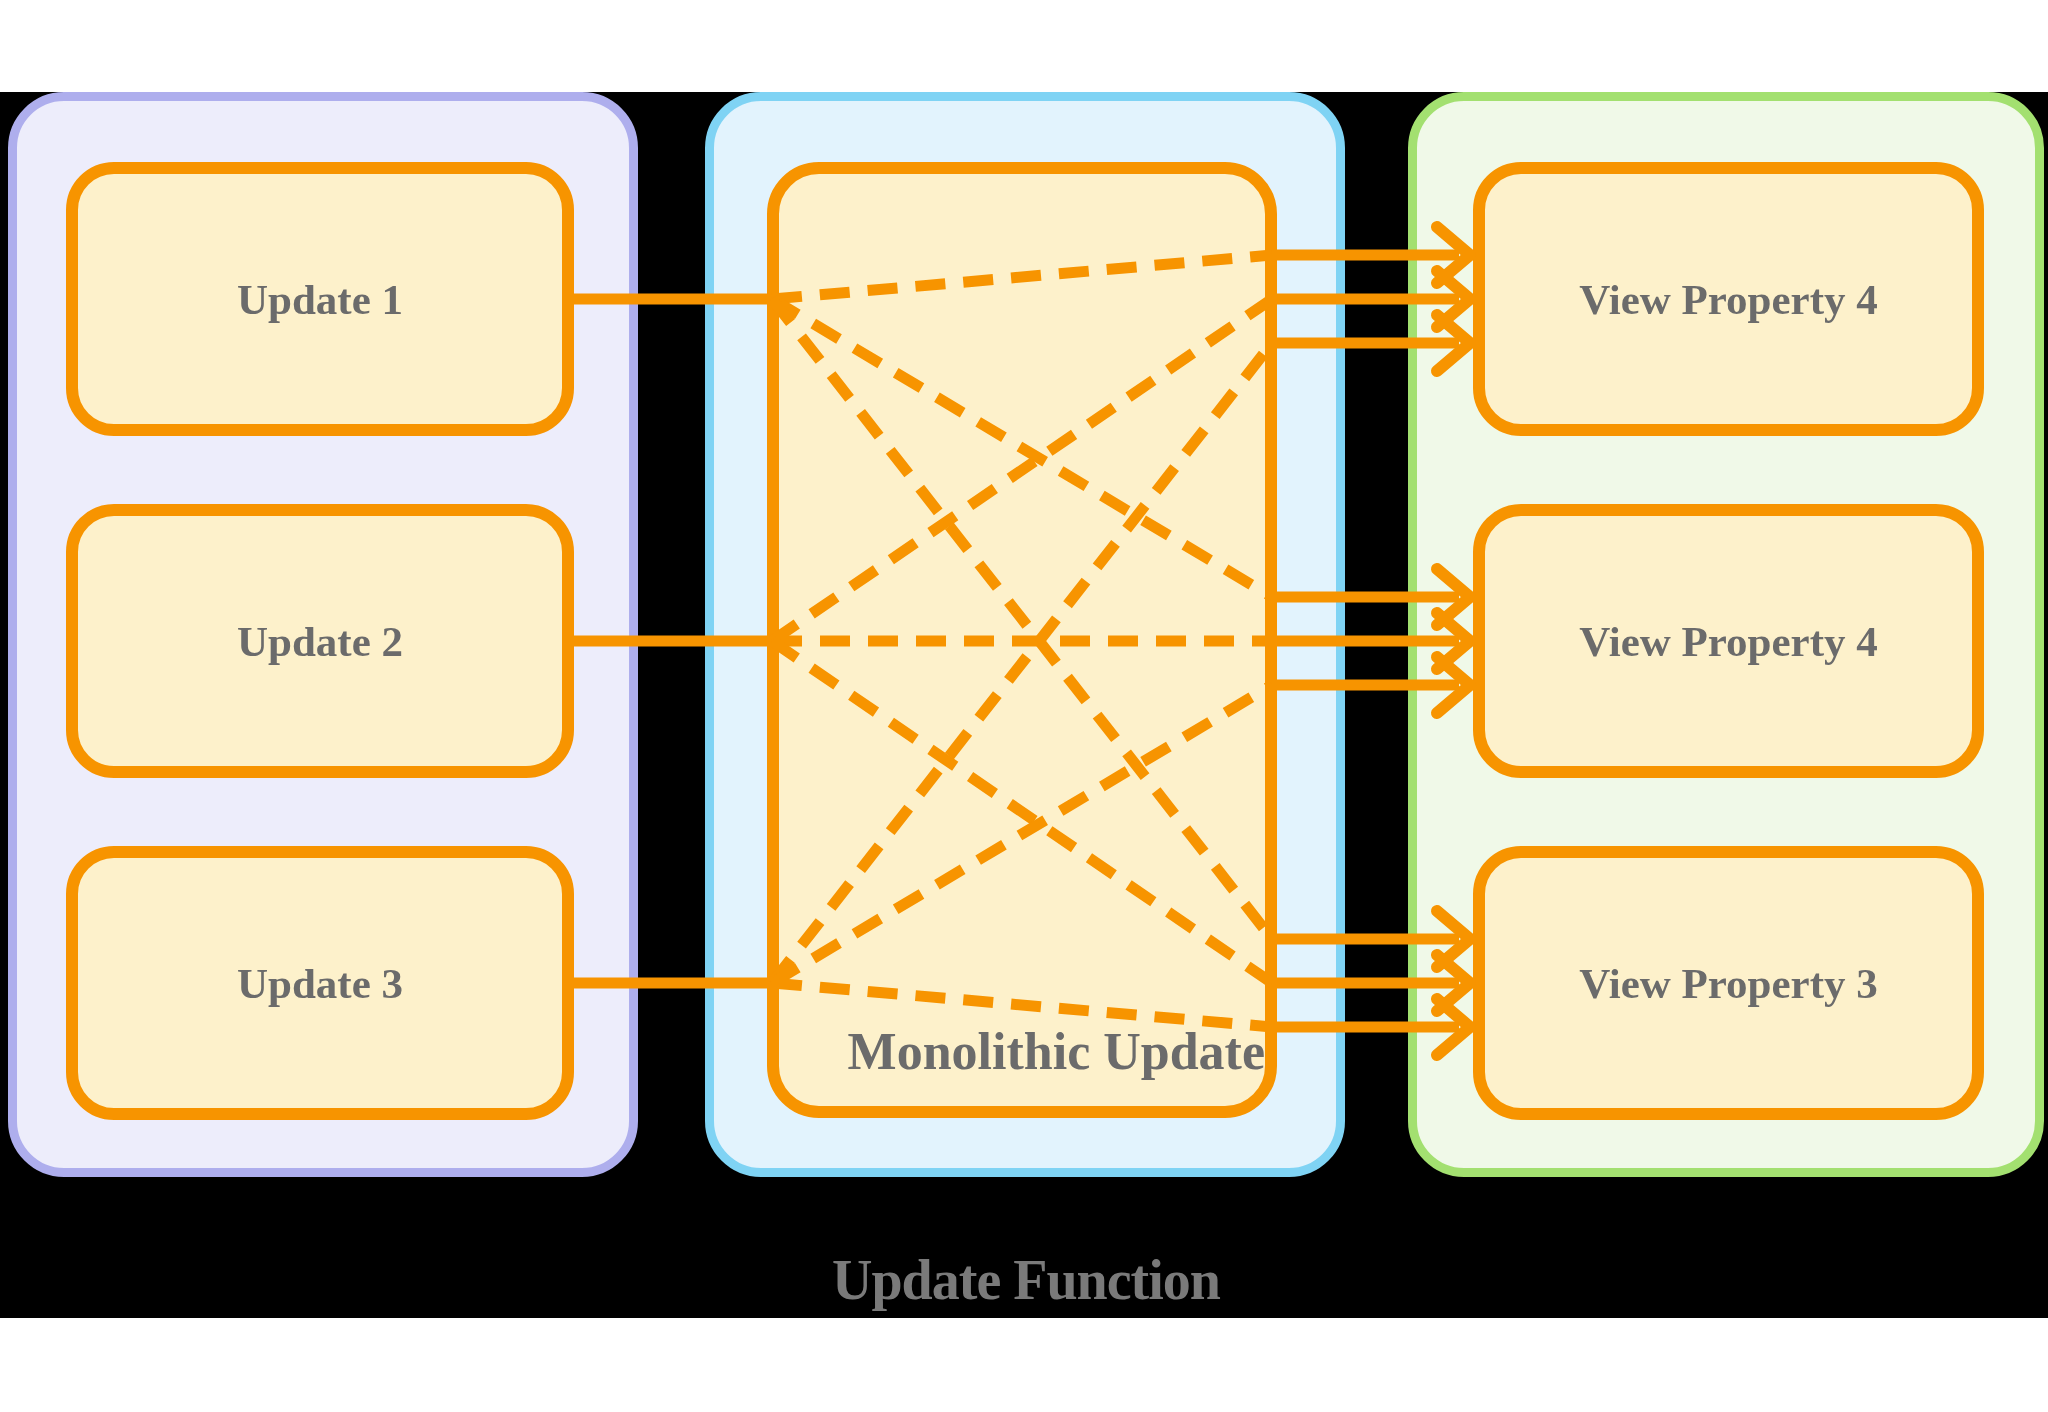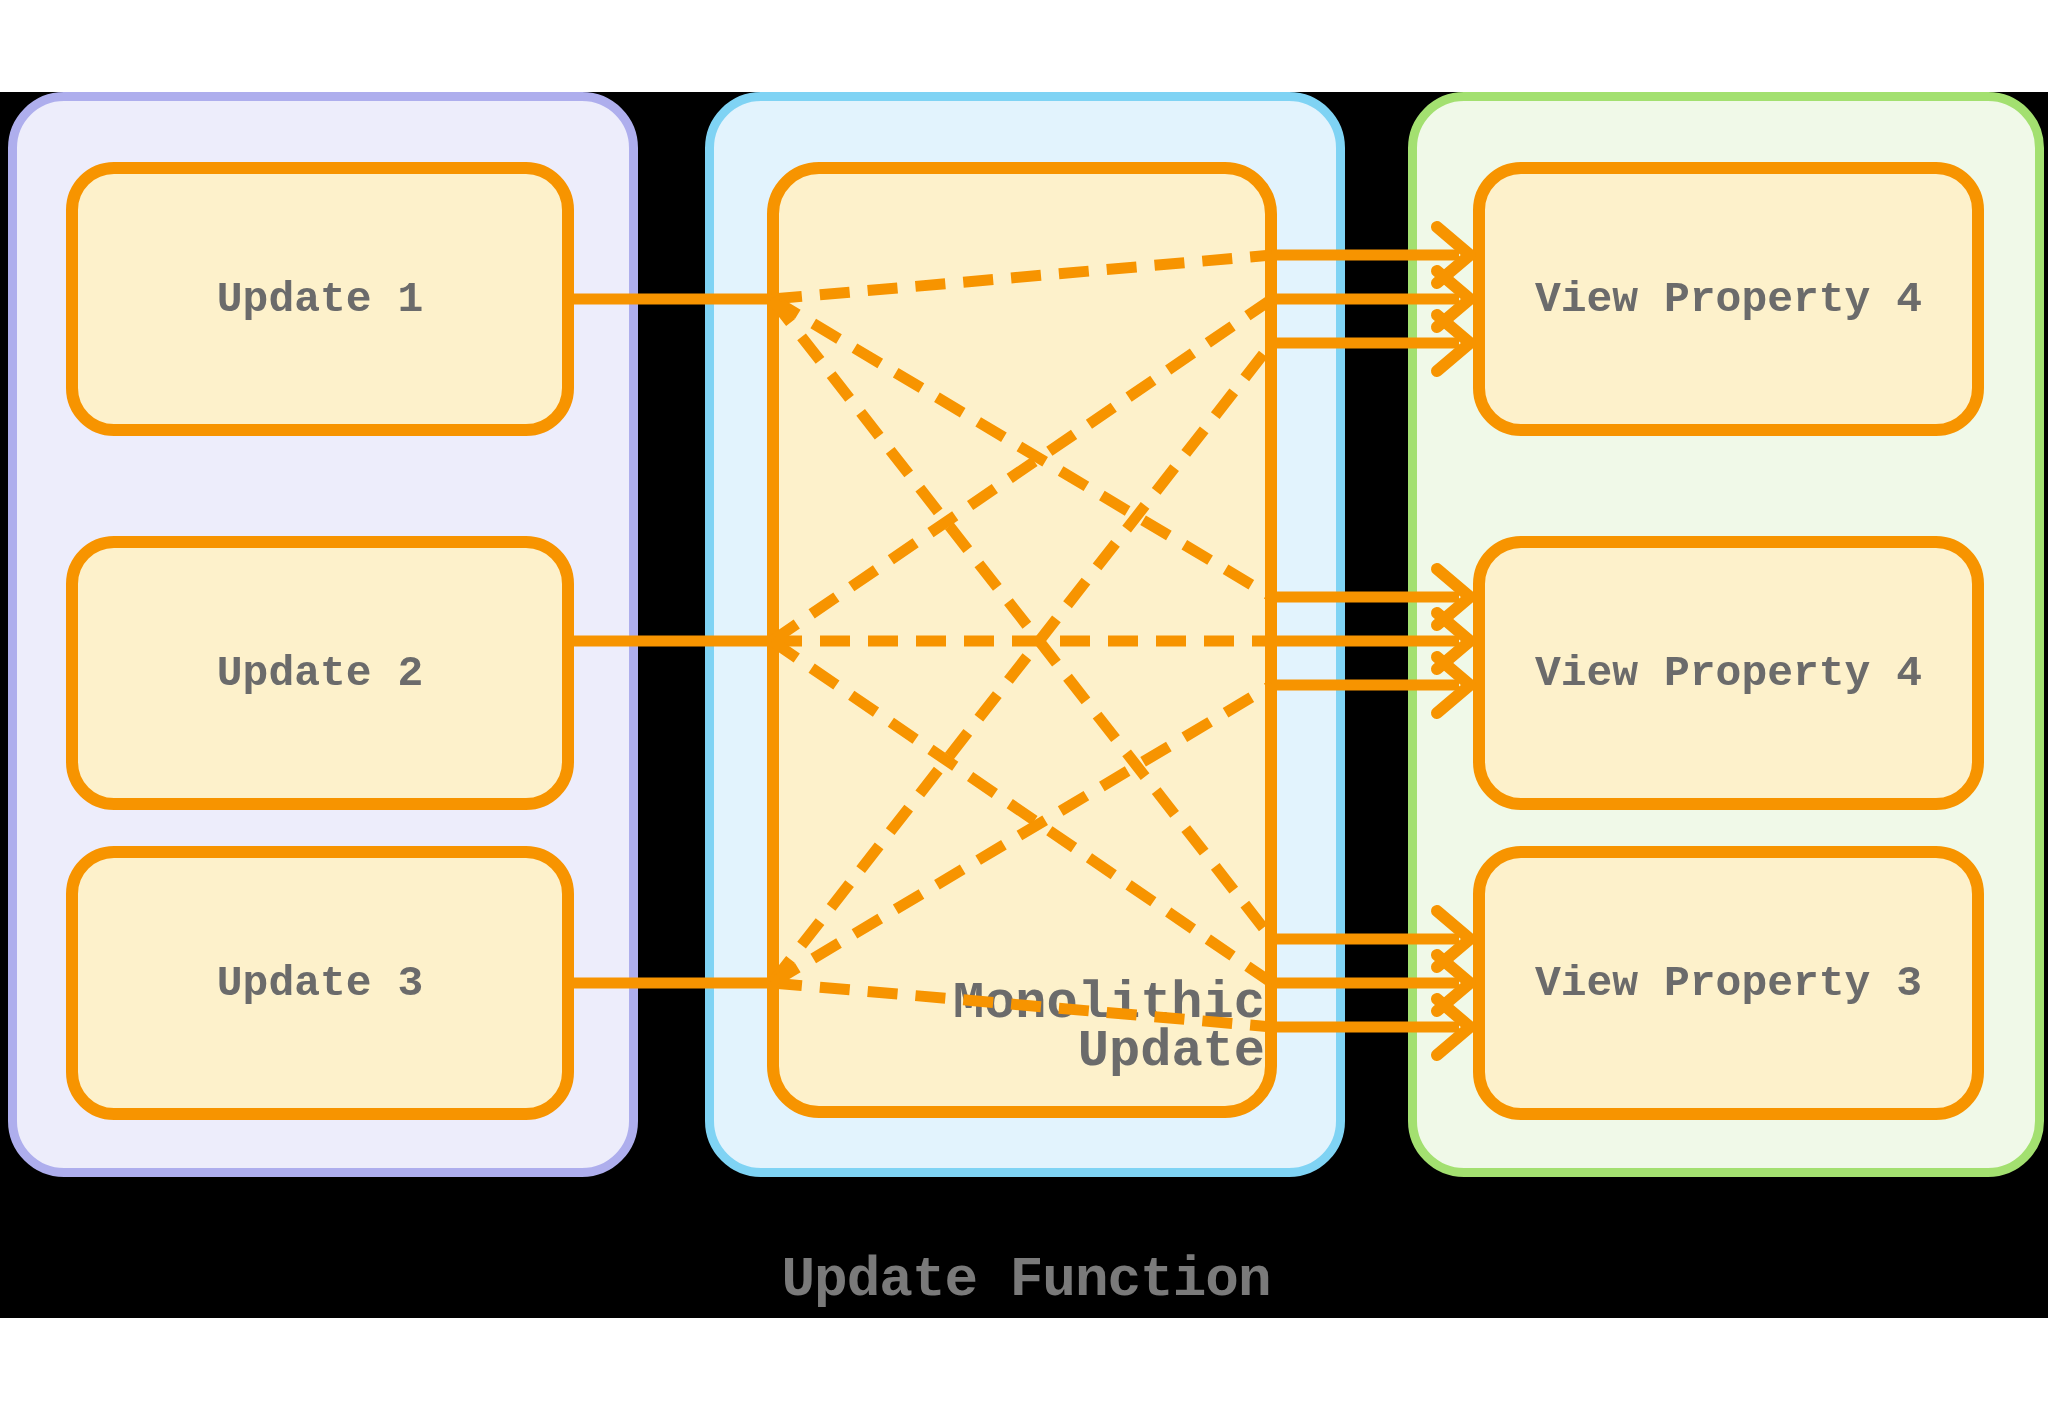--- a/index.html
+++ b/index.html
@@ -6,21 +6,21 @@
     --background:#000000; --margin-band:#FFFFFF; --orange:#F79400;
     --box-fill:#FDF1CB; --text-gray:#6B6B6B; --label-gray:#7A7A7A;
     --state-panel-fill:#EDEDFB; --state-panel-border:#AEAEED;
     --update-panel-fill:#E2F3FD; --update-panel-border:#7FD3F4;
     --view-panel-fill:#F0F9E8; --view-panel-border:#A3E070;
   }
   html,body{margin:0;padding:0;background:#000;}
   .canvas{
     position:relative;width:2048px;height:1412px;overflow:hidden;
     background:var(--background);
-    font-family:Liberation Mono, monospace;
+    font-family:Liberation Serif, serif;
   }
   .band{position:absolute;left:0;width:2048px;background:var(--margin-band);}
   .band-top{top:0;height:92px;}
   .band-bottom{top:1318px;height:94px;}
 
   .panel{
     position:absolute;top:92px;height:1085px;box-sizing:border-box;
     border:9px solid;border-radius:56px;
   }
   .panel-state{left:8px;width:630px;background:var(--state-panel-fill);border-color:var(--state-panel-border);}
@@ -28,21 +28,21 @@
   .panel-view{left:1408px;width:636px;background:var(--view-panel-fill);border-color:var(--view-panel-border);}
 
   .node{
     position:absolute;box-sizing:border-box;
     background:var(--box-fill);border:12px solid var(--orange);border-radius:48px;
     display:flex;align-items:center;justify-content:center;
     font-size:43px;font-weight:700;color:var(--text-gray);
   }
   .node-update{left:66px;width:508px;height:274px;}
   .node-view{left:1473px;width:511px;height:274px;}
-  .row-1{top:162px;} .row-2{top:504px;margin-top:32px;} .row-3{top:846px;}
+  .row-1{top:162px;} .row-2{top:504px;} .row-3{top:846px;}
 
   .node-middle{
     position:absolute;left:767px;top:162px;width:510px;height:956px;box-sizing:border-box;
     background:var(--box-fill);border:12px solid var(--orange);border-radius:52px;
   }
   .middle-label{
     position:absolute;left:0;right:0;bottom:30px;text-align:right;
     font-size:52px;font-weight:700;color:var(--text-gray);line-height:48px;
   }
 

